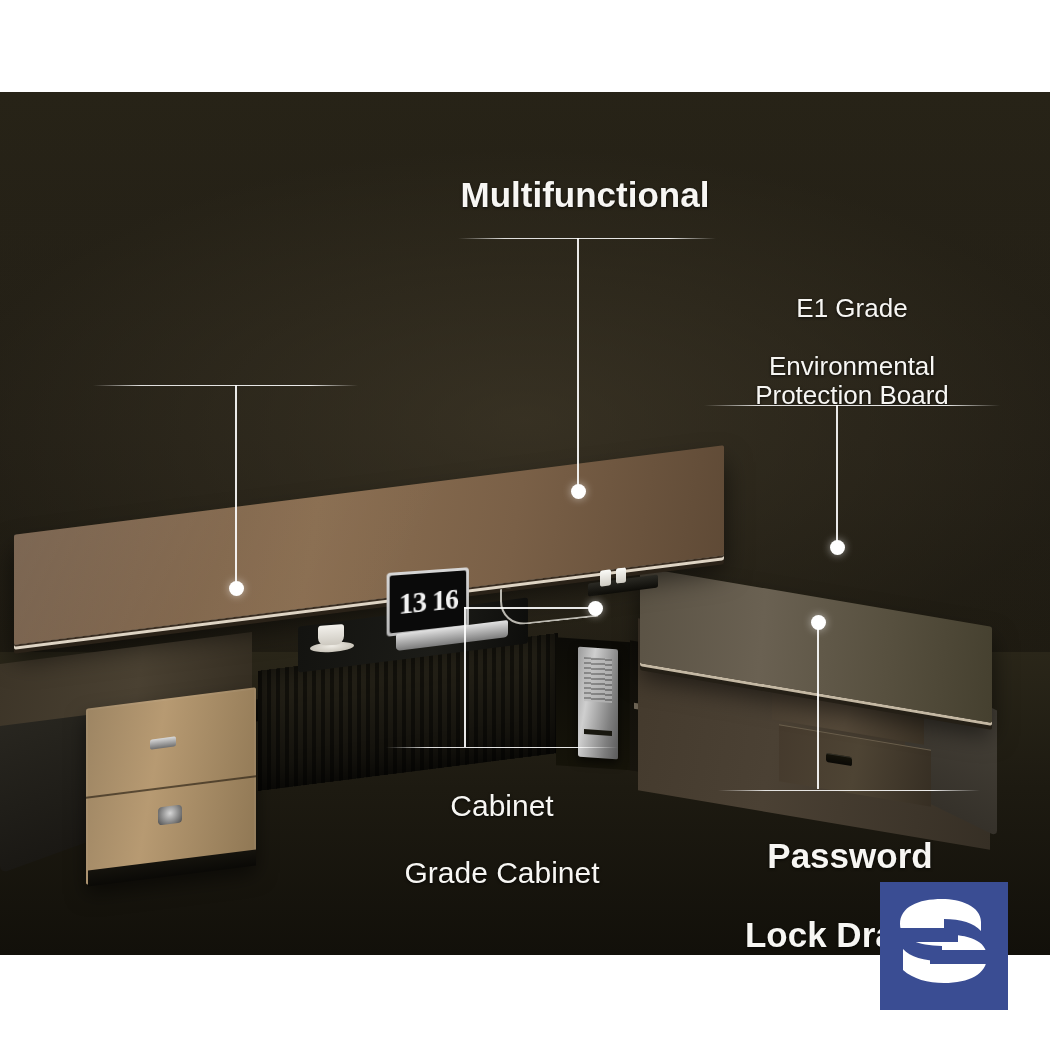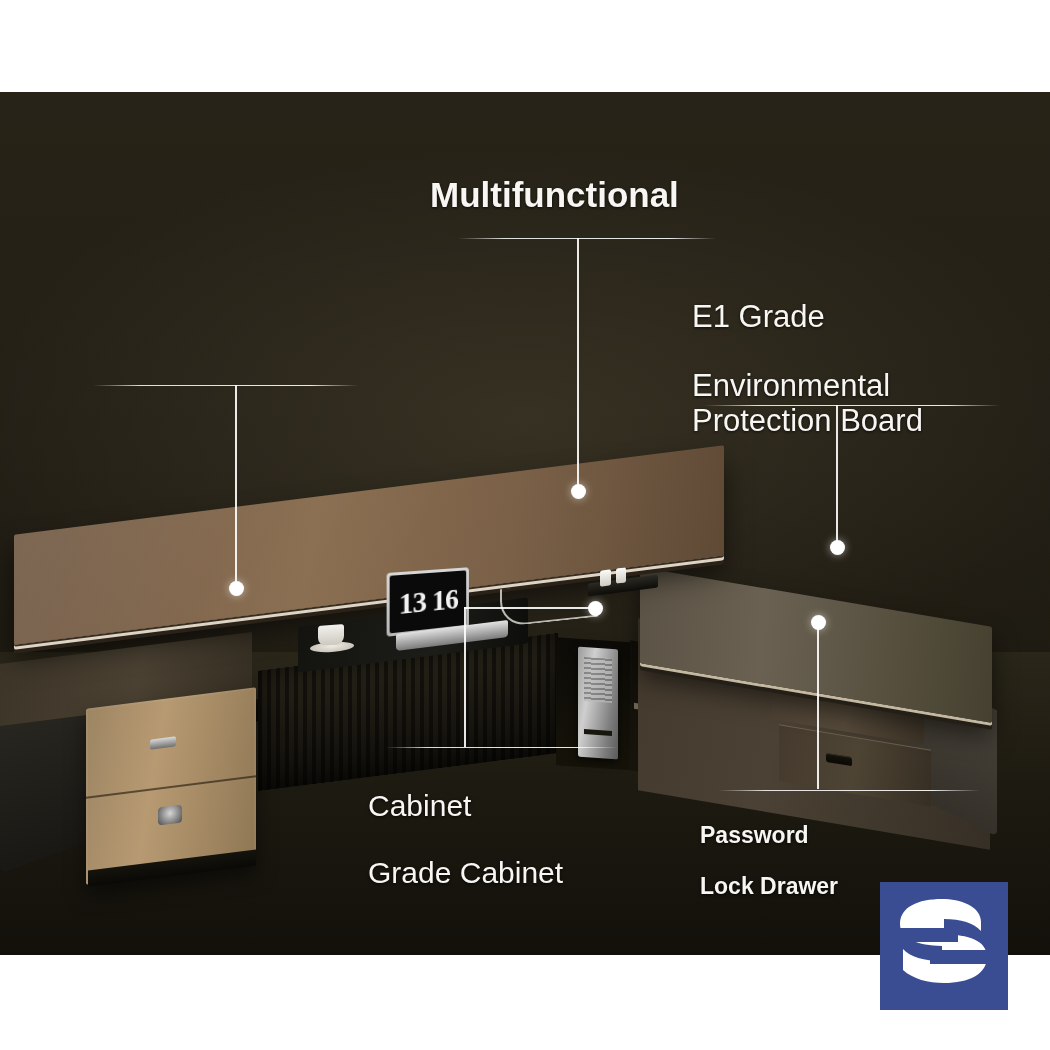--- a/index.html
+++ b/index.html
@@ -125,21 +125,21 @@
   
   #wirebox{left:588px;top:487px;width:70px;height:13px;transform:skewY(-7.2deg);
     background:linear-gradient(180deg,#2b2a24,#0d0c08);border-radius:2px;}
   .plug{position:absolute;background:linear-gradient(180deg,#fbfbf8,#cfcbc2);border-radius:2px;}
   #plug-a{left:600px;top:478px;width:11px;height:16px;transform:skewY(-7deg);}
   #plug-b{left:616px;top:476px;width:10px;height:15px;transform:skewY(-7deg);}
   #cable{left:500px;top:492px;width:96px;height:36px;border-bottom:2px solid #d8d5cd;border-left:2px solid #d8d5cd;
     border-radius:0 0 0 26px;transform:skewY(-6deg);opacity:.85;}
 
   
-  .label{position:absolute;color:#f7f6f3;line-height:1.12;
+  .label{position:absolute;color:#f7f6f3;text-align:center;line-height:1.12;
     text-shadow:0 1px 3px rgba(0,0,0,.75);white-space:pre-line;}
   .label .ttl{display:block;font-weight:700;}
   .label .sub{display:block;font-weight:400;}
 
   .uline{position:absolute;height:1px;
     background:linear-gradient(90deg,rgba(255,255,255,0) 0%,rgba(255,255,255,.85) 18%,rgba(255,255,255,.9) 82%,rgba(255,255,255,0) 100%);}
   .vline{position:absolute;width:2px;background:rgba(255,255,255,.9);}
   .hline{position:absolute;height:2px;background:rgba(255,255,255,.9);}
   .dot{position:absolute;width:15px;height:15px;border-radius:50%;background:#ffffff;
     box-shadow:0 0 9px rgba(255,255,255,.55);}
@@ -219,42 +219,42 @@
     <div class="vline" style="left:235px;top:293px;height:202px;"></div>
     <div class="dot" style="left:229px;top:489px;"></div>
 
     <div class="label" id="lbl-wire" style="left:430px;top:44px;width:310px;font-size:35px;">
       <span class="ttl">Multifunctional</span>
     </div>
     <div class="uline" style="left:458px;top:146px;width:258px;"></div>
     <div class="vline" style="left:577px;top:146px;height:252px;"></div>
     <div class="dot" style="left:571px;top:392px;"></div>
 
-    <div class="label" id="lbl-e1" style="left:692px;top:173px;width:320px;font-size:31px;">
+    <div class="label" id="lbl-e1" style="left:692px;top:173px;width:320px;font-size:26px;">
       <span class="sub">E1 Grade</span>
       <span class="sub">Environmental
 Protection Board</span>
     </div>
     <div class="uline" style="left:704px;top:313px;width:296px;"></div>
     <div class="vline" style="left:836px;top:313px;height:140px;"></div>
     <div class="dot" style="left:830px;top:448px;"></div>
 
     <div class="dot" style="left:588px;top:509px;"></div>
     <div class="hline" style="left:464px;top:515px;width:130px;"></div>
     <div class="vline" style="left:464px;top:515px;height:140px;"></div>
     <div class="uline" style="left:386px;top:655px;width:232px;"></div>
     <div class="label" id="lbl-host" style="left:368px;top:663px;width:268px;font-size:30px;">
       <span class="sub">Cabinet</span>
       <span class="sub">Grade Cabinet</span>
     </div>
 
     <div class="dot" style="left:811px;top:523px;"></div>
     <div class="vline" style="left:817px;top:530px;height:167px;"></div>
     <div class="uline" style="left:718px;top:698px;width:262px;"></div>
-    <div class="label" id="lbl-pass" style="left:700px;top:705px;width:300px;font-size:23px;">
+    <div class="label" id="lbl-pass" style="left:700px;top:705px;width:300px;font-size:35px;">
       <span class="ttl">Password</span>
       <span class="ttl">Lock Drawer</span>
     </div>
   </div>
 
   <div class="band" id="band-top"></div>
   <div class="band" id="band-bottom"></div>
 
   <div id="logo">
     <svg width="128" height="128" viewBox="0 0 128 128" aria-hidden="true">

